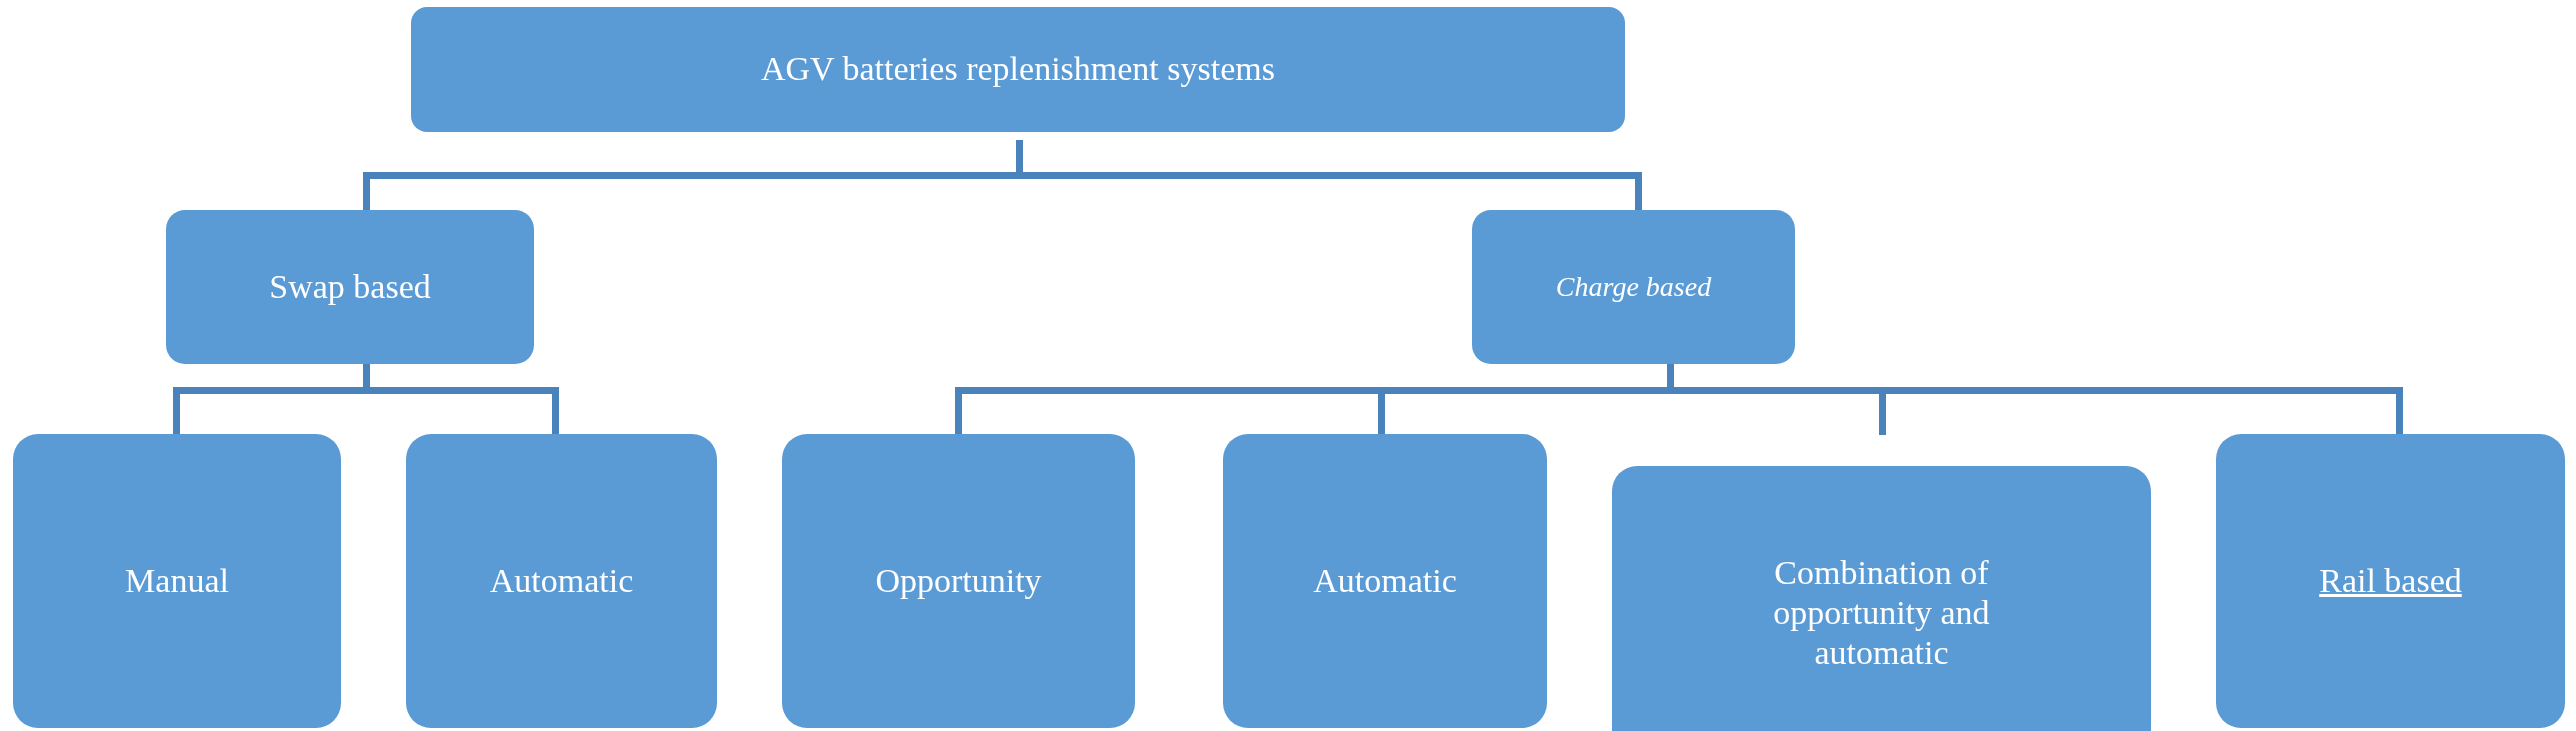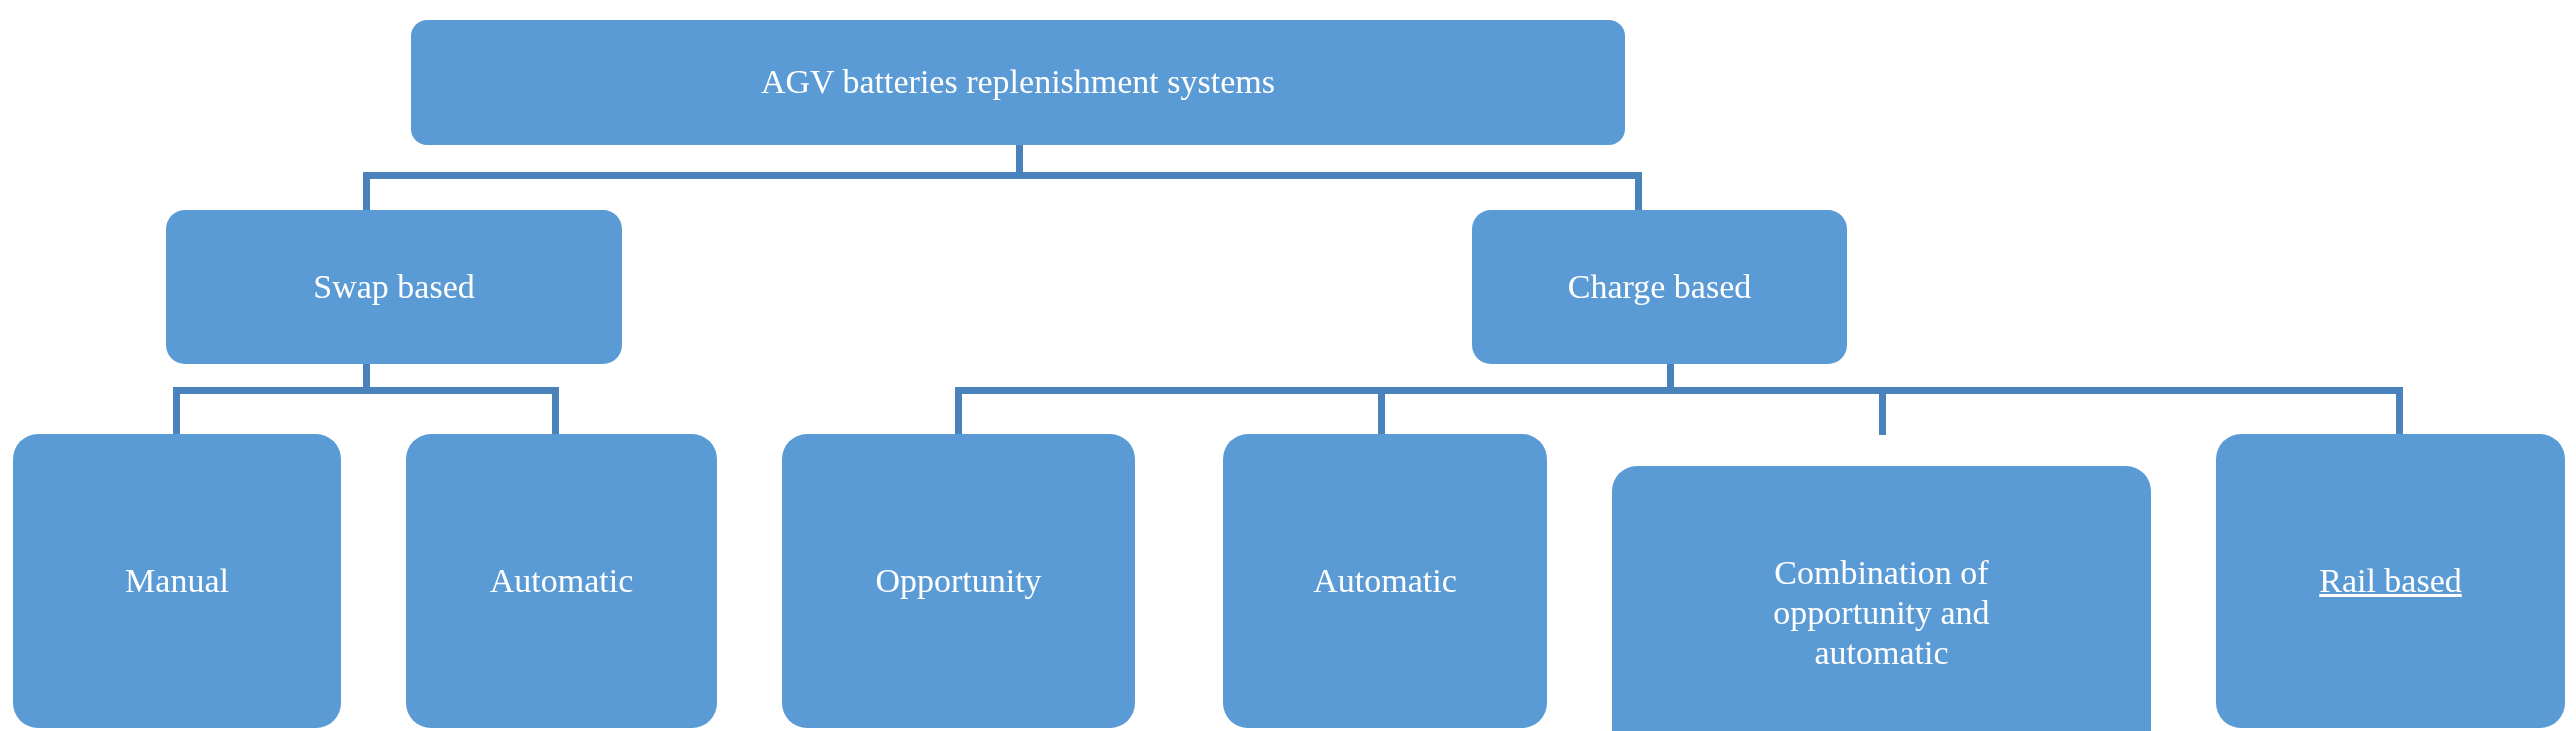--- a/index.html
+++ b/index.html
@@ -31,25 +31,25 @@
     padding: 4.4px 10.2px;
     user-select: none;
   }
   .node .label {
     display: block;
     width: 100%;
     white-space: pre-line;
   }
 
   
-  .node.root            { left:411px;  top:20px;   width:1214px; height:125px; border-radius:16px; font-size:34px; }
+  .node.root            { left:411px;  top:7px;   width:1214px; height:125px; border-radius:16px; font-size:34px; }
 
   
-  .node.l2-swap         { left:166px;  top:210px;  width:456px;  height:154px; font-size:34px; }
-  .node.l2-charge       { left:1472px; top:210px;  width:375px;  height:154px; font-size:34px; }
+  .node.l2-swap         { left:166px;  top:210px;  width:368px;  height:154px; font-size:34px; }
+  .node.l2-charge       { left:1472px; top:210px;  width:323px;  height:154px; font-size:28px;font-style:italic; }
 
   
   .node.leaf            { top:434px;  height:294px; font-size:34px; border-radius:25px; }
   .node.leaf-manual     { left:13px;   width:328px; }
   .node.leaf-auto-swap  { left:406px;  width:311px; }
   .node.leaf-opp        { left:782px; width:353px; }
   .node.leaf-auto-chg   { left:1223px; width:324px; }
   .node.leaf-combo      { left:1612px; width:539px;margin-top:32px; }
   .node.leaf-rail       { left:2216px; width:349px;text-decoration:underline; }
 

